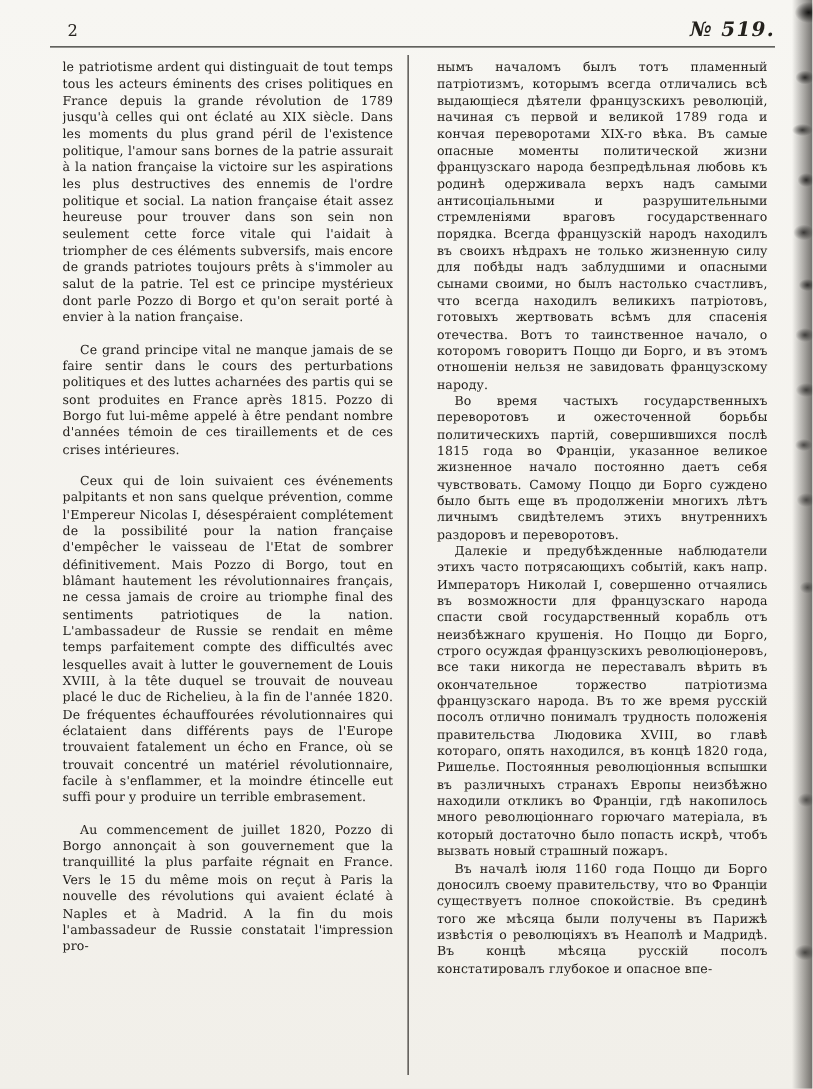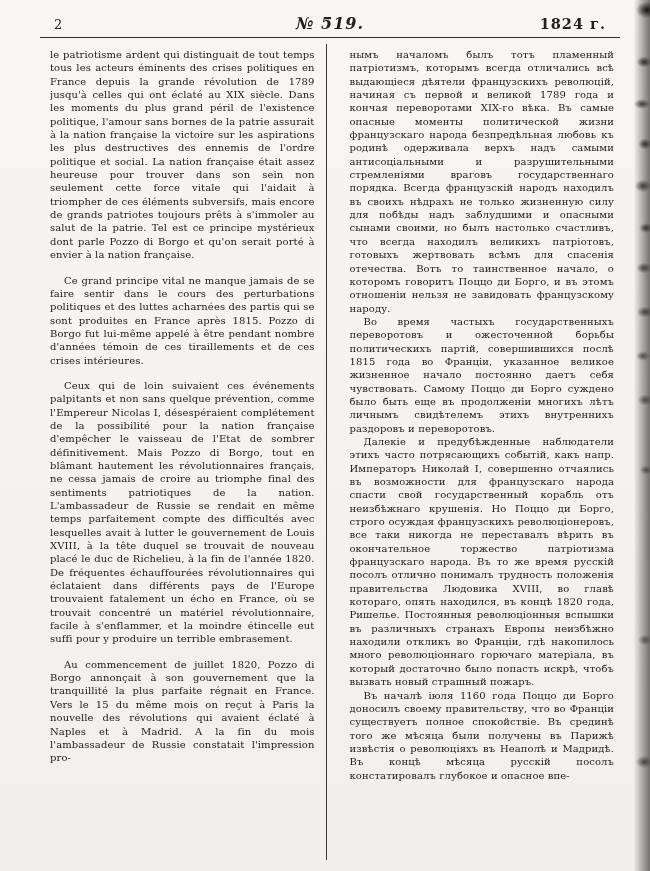--- a/index.html
+++ b/index.html
@@ -97,21 +97,20 @@
   }
 </style>
 </head>
 <body>
 
 <div class="page">
 
   <div class="header">
     <span class="pagenum">2</span>
     <span class="issue">№ 519.</span>
-    <span class="year">1824 г.</span>
   </div>
 
   <hr class="header-rule">
 
   <div class="columns">
 
     <div class="col col-left" lang="fr">
       <p>le patriotisme ardent qui distinguait de tout temps tous les acteurs éminents des crises politiques en France depuis la grande révolution de 1789 jusqu'à celles qui ont éclaté au XIX siècle. Dans les moments du plus grand péril de l'existence politique, l'amour sans bornes de la patrie assurait à la nation française la victoire sur les aspirations les plus destructives des ennemis de l'ordre politique et social. La nation française était assez heureuse pour trouver dans son sein non seulement cette force vitale qui l'aidait à triompher de ces éléments subversifs, mais encore de grands patriotes toujours prêts à s'immoler au salut de la patrie. Tel est ce principe mystérieux dont parle Pozzo di Borgo et qu'on serait porté à envier à la nation française.</p>
       <p>Ce grand principe vital ne manque jamais de se faire sentir dans le cours des perturbations politiques et des luttes acharnées des partis qui se sont produites en France après 1815. Pozzo di Borgo fut lui-même appelé à être pendant nombre d'années témoin de ces tiraillements et de ces crises intérieures.</p>
       <p>Ceux qui de loin suivaient ces événements palpitants et non sans quelque prévention, comme l'Empereur Nicolas I, désespéraient complétement de la possibilité pour la nation française d'empêcher le vaisseau de l'Etat de sombrer définitivement. Mais Pozzo di Borgo, tout en blâmant hautement les révolutionnaires français, ne cessa jamais de croire au triomphe final des sentiments patriotiques de la nation. L'ambassadeur de Russie se rendait en même temps parfaitement compte des difficultés avec lesquelles avait à lutter le gouvernement de Louis XVIII, à la tête duquel se trouvait de nouveau placé le duc de Richelieu, à la fin de l'année 1820. De fréquentes échauffourées révolutionnaires qui éclataient dans différents pays de l'Europe trouvaient fatalement un écho en France, où se trouvait concentré un matériel révolutionnaire, facile à s'enflammer, et la moindre étincelle eut suffi pour y produire un terrible embrasement.</p>

